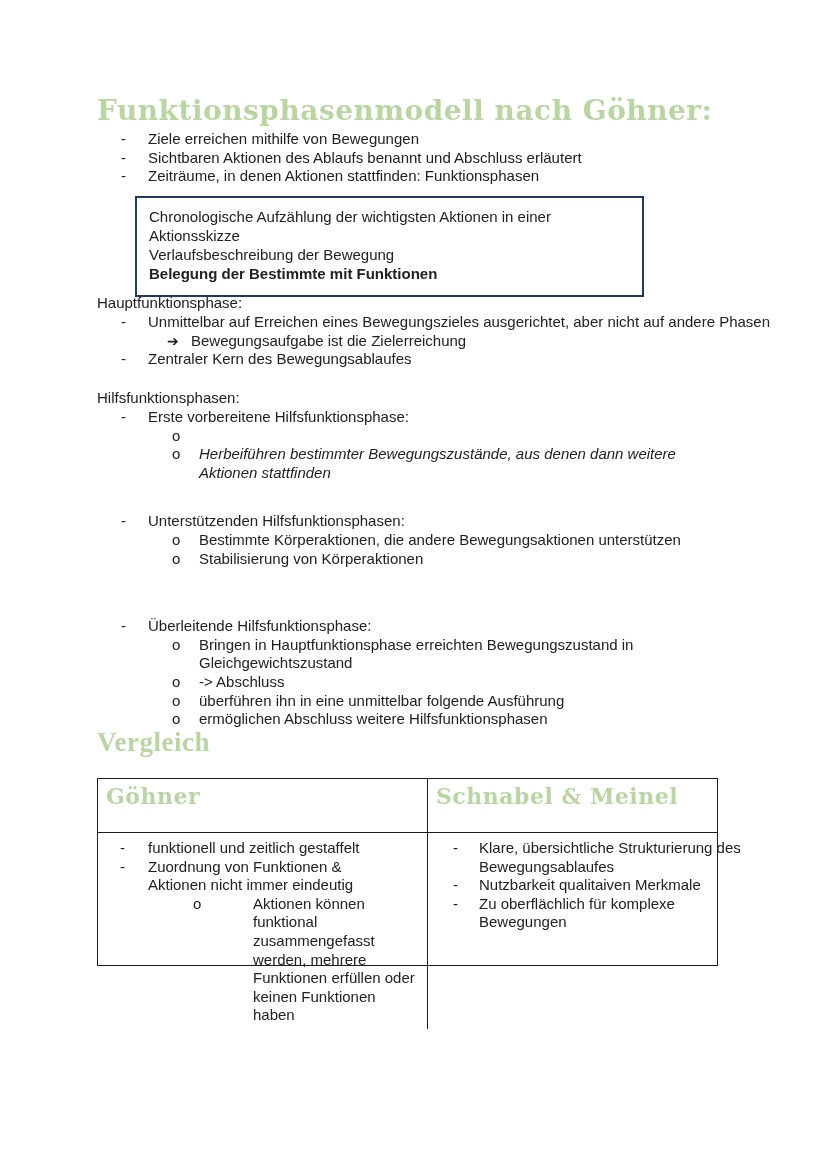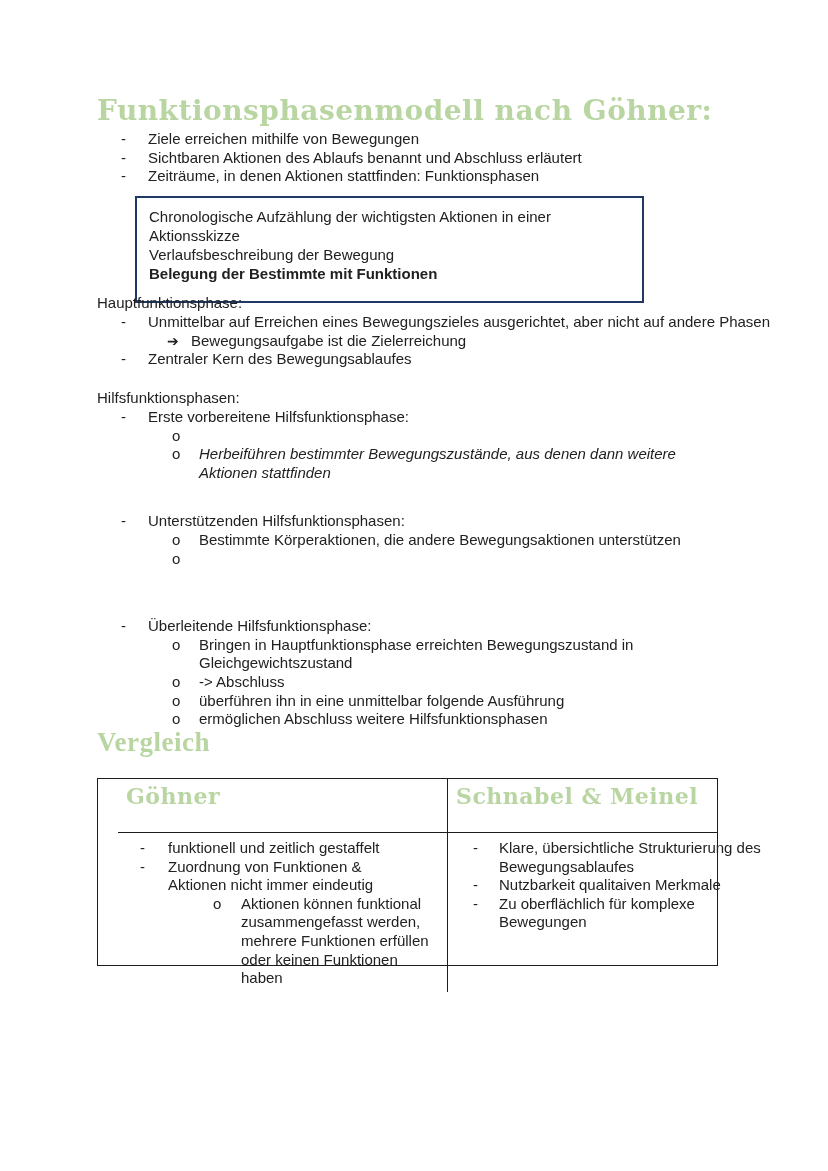--- a/index.html
+++ b/index.html
@@ -29,32 +29,32 @@
   .sub { padding-left:51px; }
   .arrow-row { padding-left:46px; }
   .arrow-row .m { width:24px; font-size:14px; }
   .gap-sm { height:19px; }
   .gap-md { height:30px; }
 
   
   .info-box {
     left:135px; top:196px; width:509px;
     border:2px solid #1f3864;
-    padding:9px 12px 18px 12px;
+    padding:9px 12px 12px 12px;
     line-height:19px;
   }
   .bold { font-weight:bold; }
 
   .section-label { line-height:18.6px; }
 
   
   .cmp-table {
     left:97px; top:778px; width:621px; height:188px;
     border:1px solid #1c1c1c;
-    display:flex; flex-direction:column;padding-left:20px;
+    display:flex; flex-direction:column;
   }
   .cmp-row { display:flex; flex:1; }
   .cmp-row.head { flex:none; height:54px; border-bottom:1px solid #1c1c1c; }
   .cmp-cell { flex:none; width:329px; padding:4px 8px; }
   .cmp-cell.c1 { border-right:1px solid #1c1c1c; width:330px; }
   .cmp-cell .green-head { font-size:22px; }
   .cmp-body .cmp-cell { padding-top:6px; }
   .cmp-body .li { line-height:18.6px; }
   .cmp-body .c1 .li .m { width:28px; }
   .cmp-body .c1 { padding-left:22px; }
@@ -129,20 +129,21 @@
   <div class="li">
     <span class="m">-</span>
     <span class="t">Unterstützenden Hilfsfunktionsphasen:</span>
   </div>
   <div class="li sub">
     <span class="m">o</span>
     <span class="t">Bestimmte Körperaktionen, die andere Bewegungsaktionen unterstützen</span>
   </div>
   <div class="li sub">
     <span class="m">o</span>
+    <span class="t">Stabilisierung von Körperaktionen</span>
   </div>
 
   <div class="gap-md"></div>
   <div class="gap-sm"></div>
 
   <div class="li">
     <span class="m">-</span>
     <span class="t">Überleitende Hilfsfunktionsphase:</span>
   </div>
   <div class="li sub">
@@ -181,21 +182,21 @@
       <div class="li">
         <span class="m">-</span>
         <span class="t">funktionell und zeitlich gestaffelt</span>
       </div>
       <div class="li">
         <span class="m">-</span>
         <span class="t" style="max-width:250px;">Zuordnung von Funktionen &amp; Aktionen nicht immer eindeutig</span>
       </div>
       <div class="li sub">
         <span class="m">o</span>
-        <span class="t" style="max-width:205px;">Aktionen können funktional zusammengefasst werden, mehrere Funktionen erfüllen oder keinen Funktionen haben</span>
+        <span class="t" style="max-width:205px;margin-left:32px;">Aktionen können funktional zusammengefasst werden, mehrere Funktionen erfüllen oder keinen Funktionen haben</span>
       </div>
     </div>
     <div class="cmp-cell c2">
       <div class="li">
         <span class="m">-</span>
         <span class="t" style="max-width:262px;">Klare, übersichtliche Strukturierung des Bewegungsablaufes</span>
       </div>
       <div class="li">
         <span class="m">-</span>
         <span class="t">Nutzbarkeit qualitaiven Merkmale</span>

